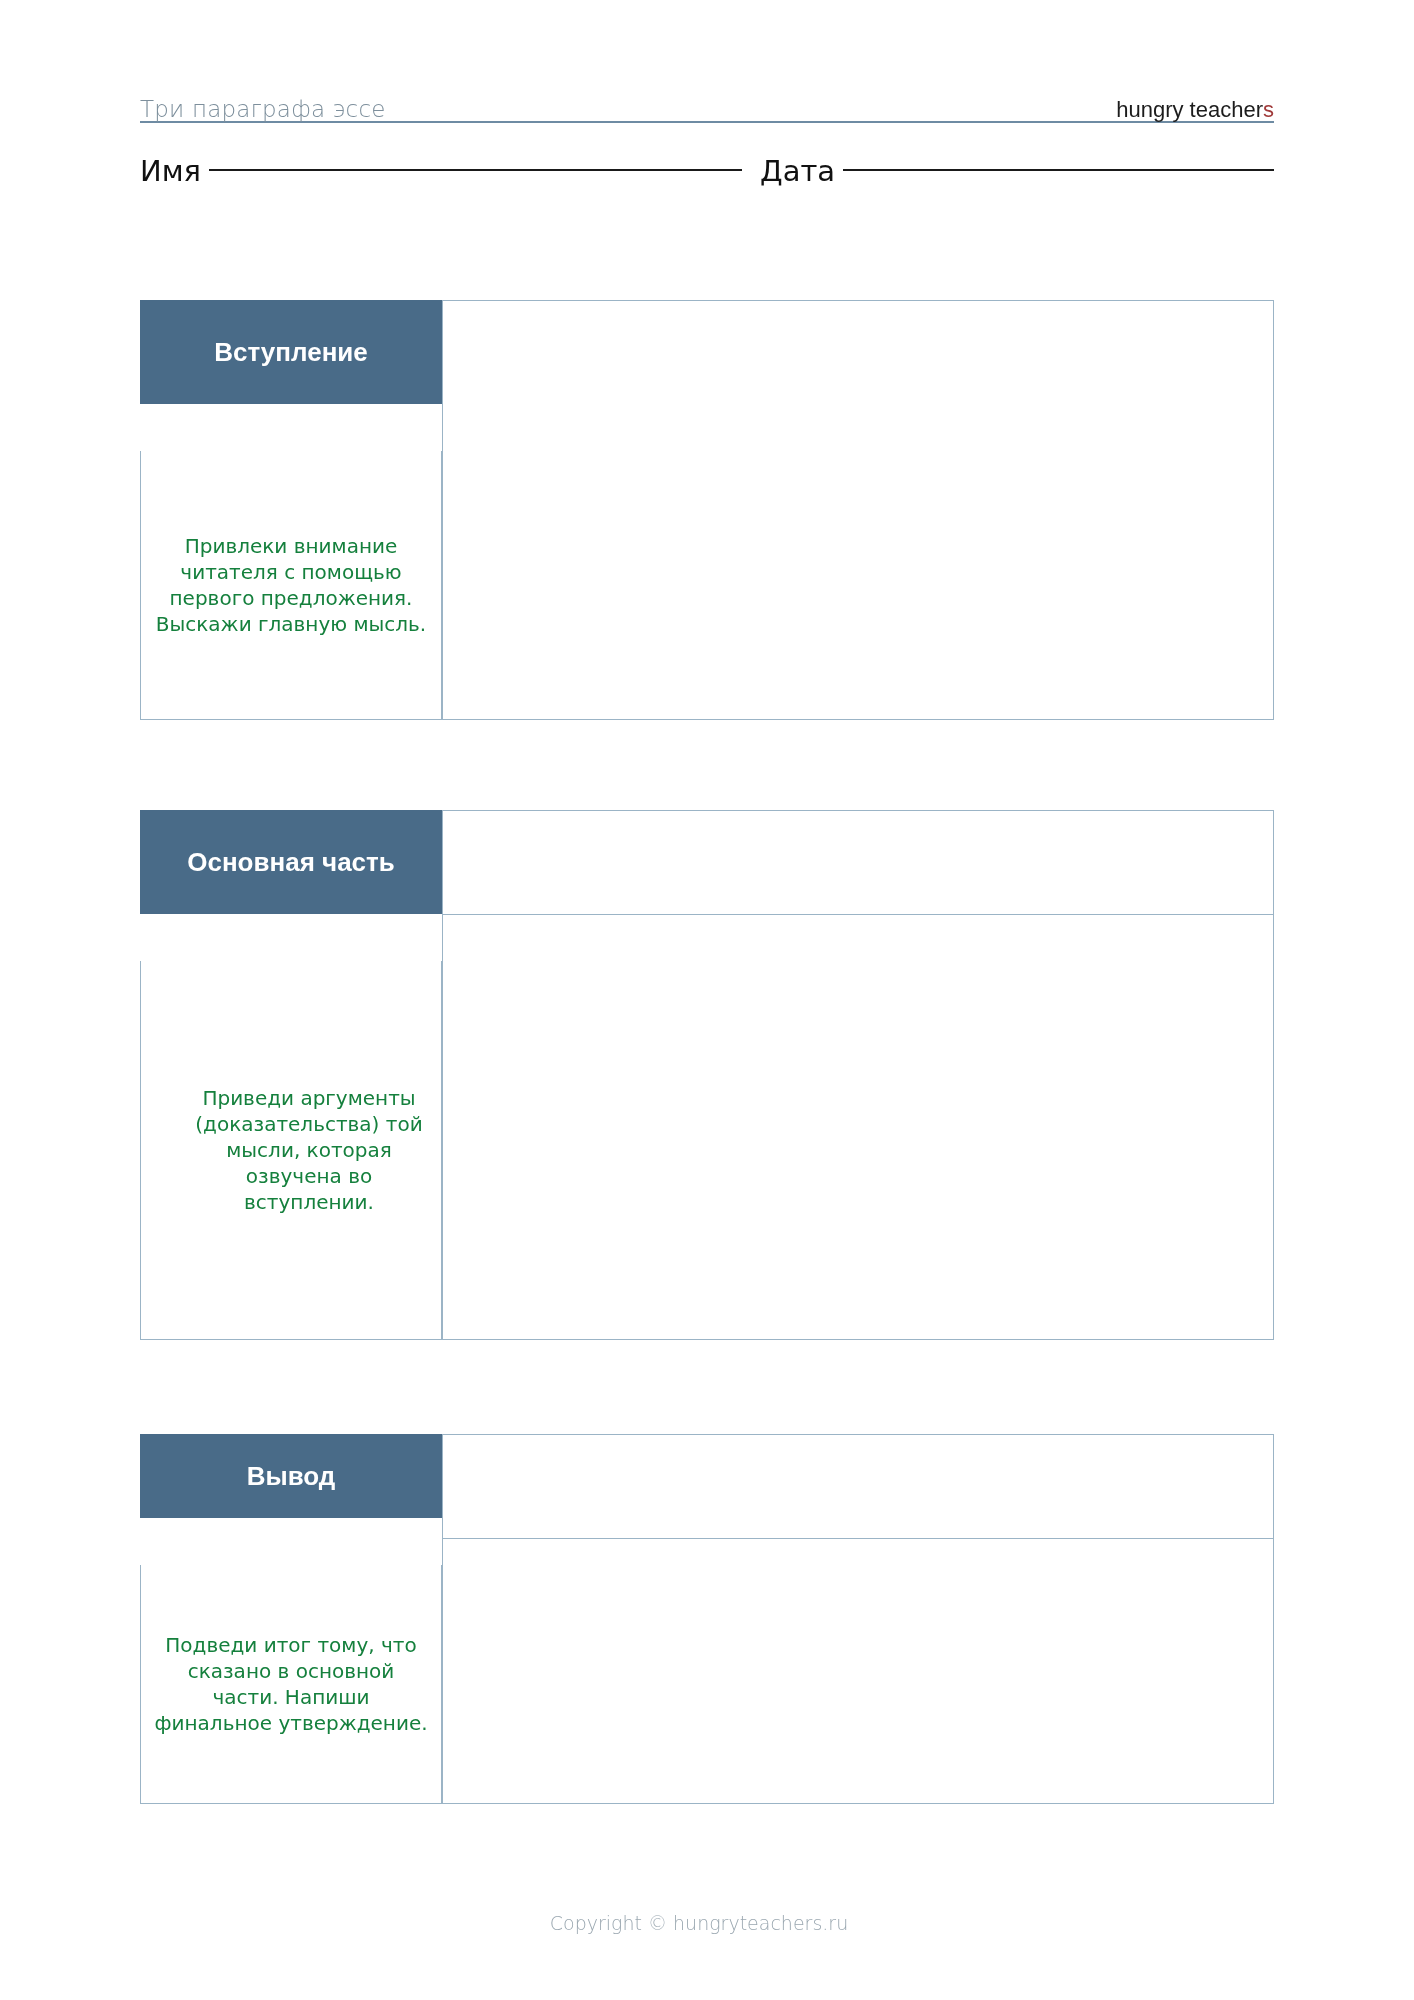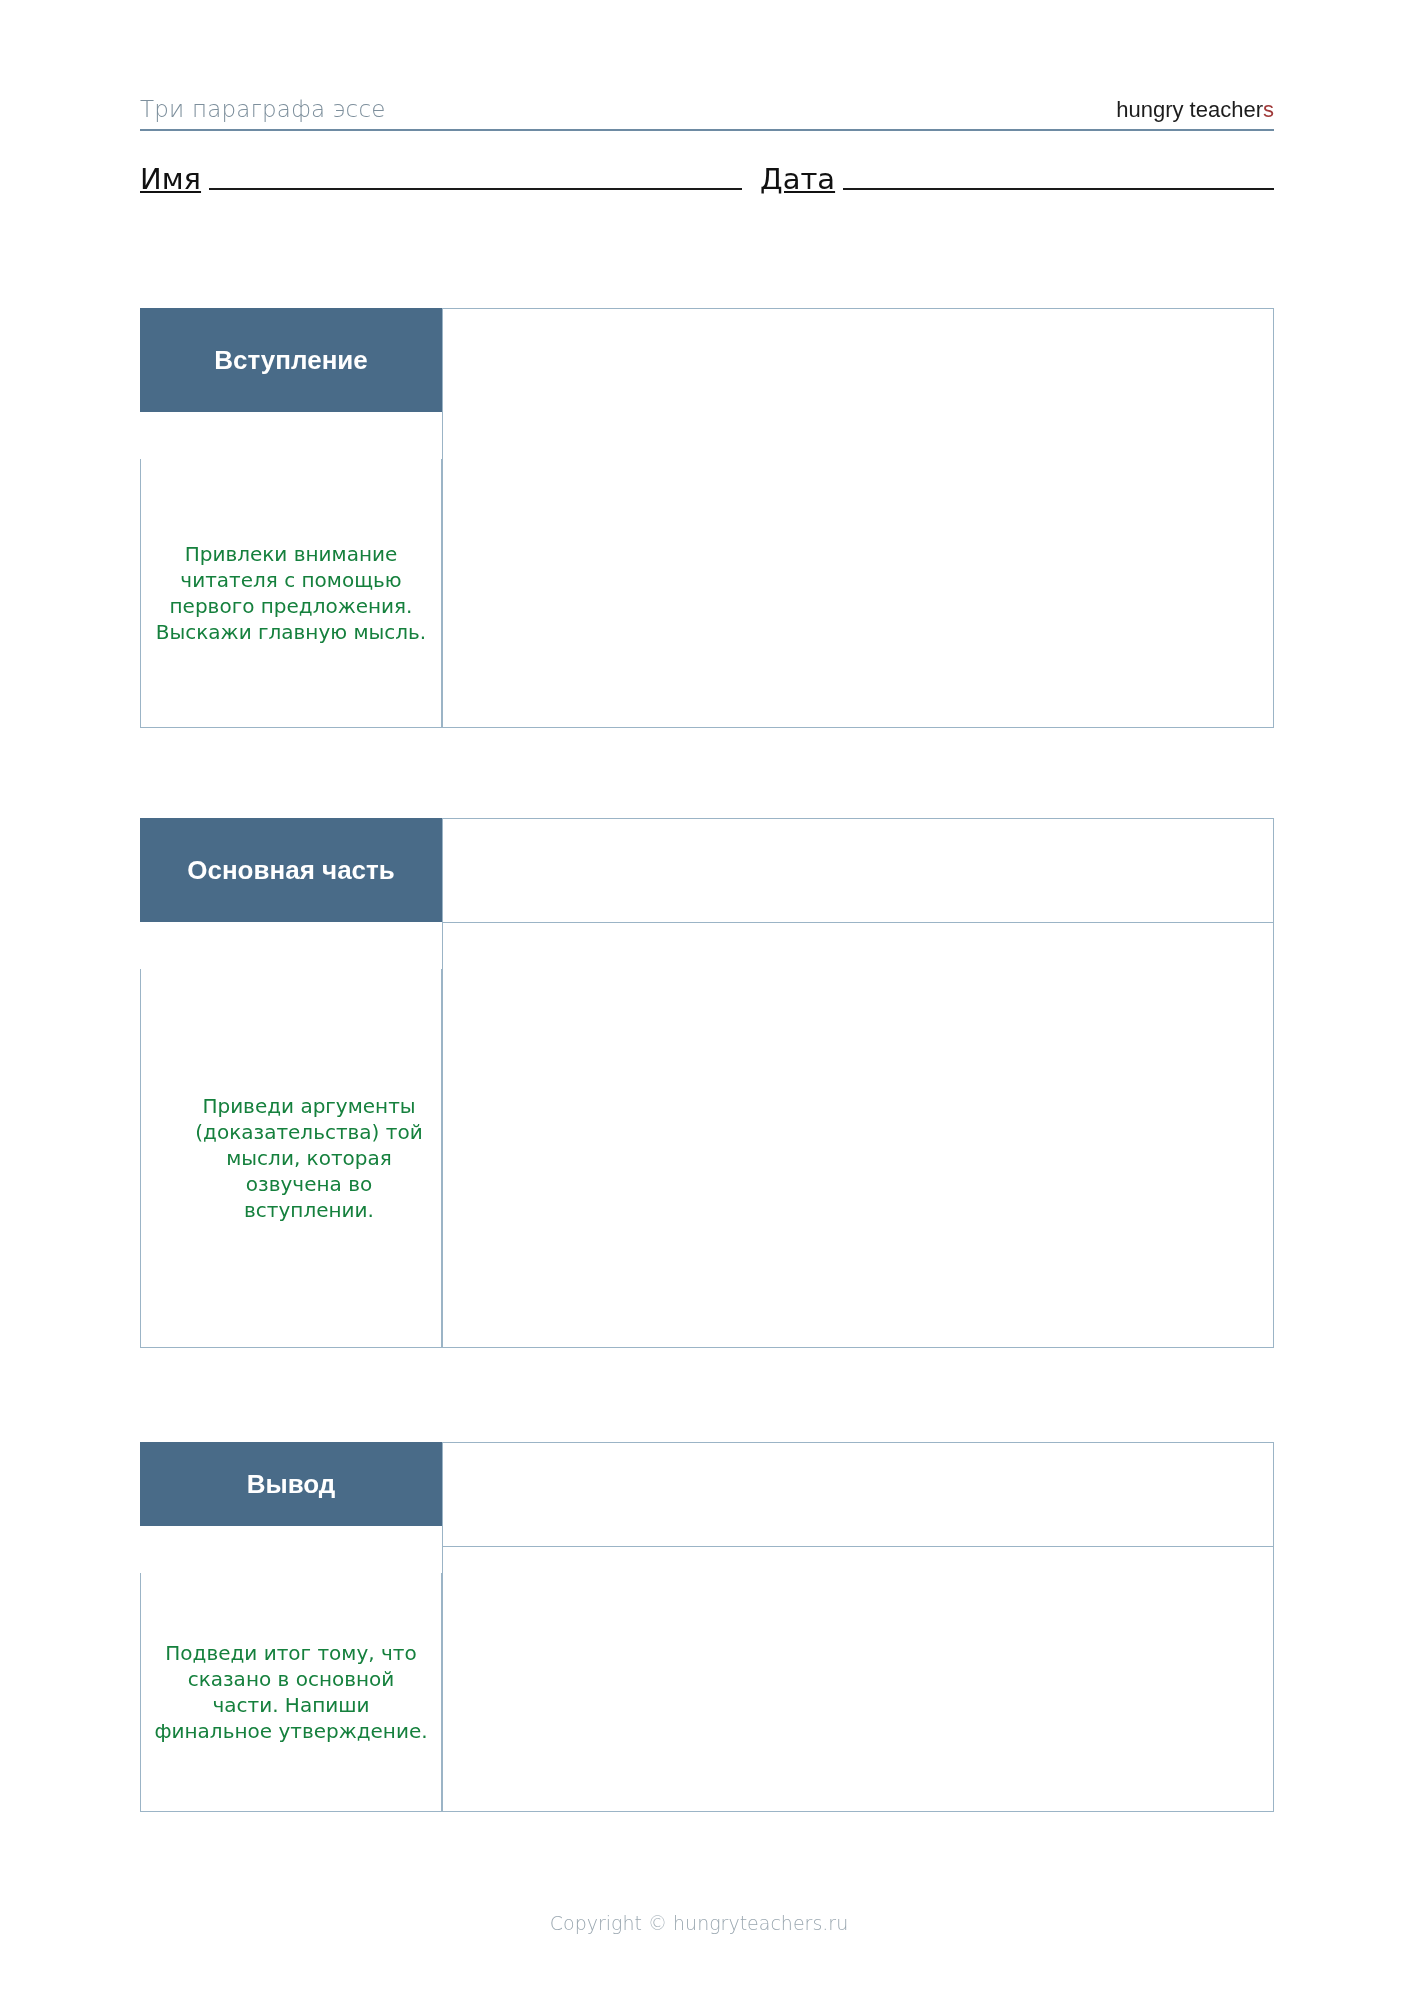--- a/index.html
+++ b/index.html
@@ -24,21 +24,20 @@
     position: relative;
   }
 
   
   .doc-header {
     display: flex;
     align-items: flex-end;
     justify-content: space-between;
     padding-top: 98px;
     border-bottom: 2px solid #6e8ba3;
-    padding-bottom: 8px;
   }
   .doc-title {
     font-family: "DejaVu Sans", sans-serif;
     font-size: 23px;
     font-weight: 300;
     color: #7d8f9c;
     letter-spacing: 0.2px;
     line-height: 1;
   }
   .brand {
@@ -48,26 +47,25 @@
     line-height: 1;
     white-space: nowrap;
   }
   .brand .brand-accent {
     color: #a03a3a;
   }
 
   
   .name-date-row {
     display: flex;
-    align-items: flex-end;
+    align-items: center;
     margin-top: 34px;
     font-size: 29px;
     color: #111111;
     font-family: "DejaVu Sans", sans-serif;
-    text-decoration: underline;
   }
   .field-label {
     white-space: nowrap;
     font-size: 29px;
     line-height: 1;
   }
   .field-rule {
     border-bottom: 2px solid #1a1a1a;
     height: 1px;
     margin: 0 0 4px 8px;

